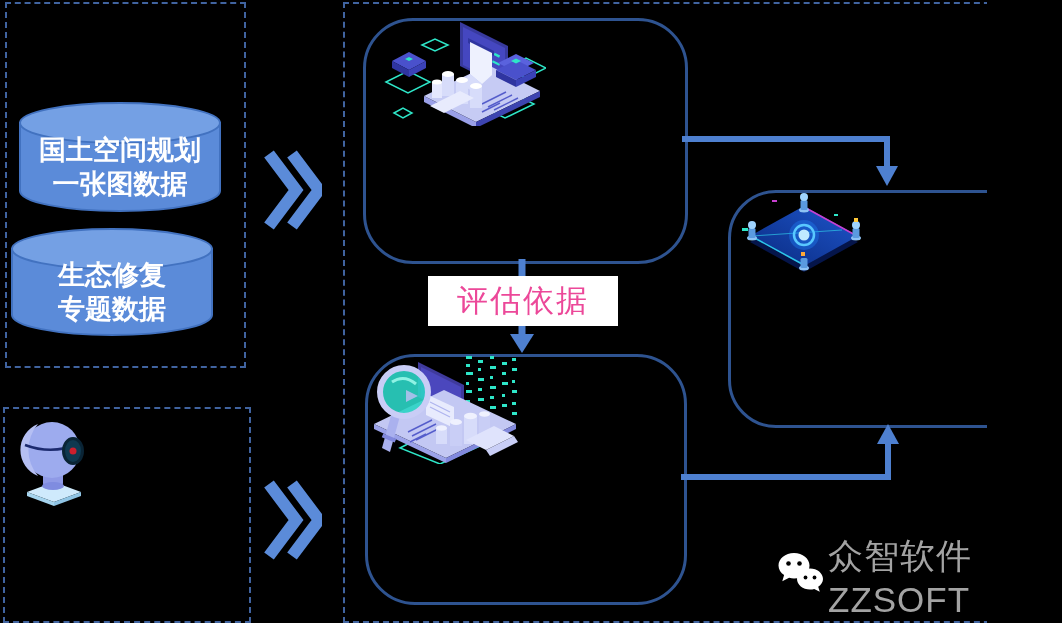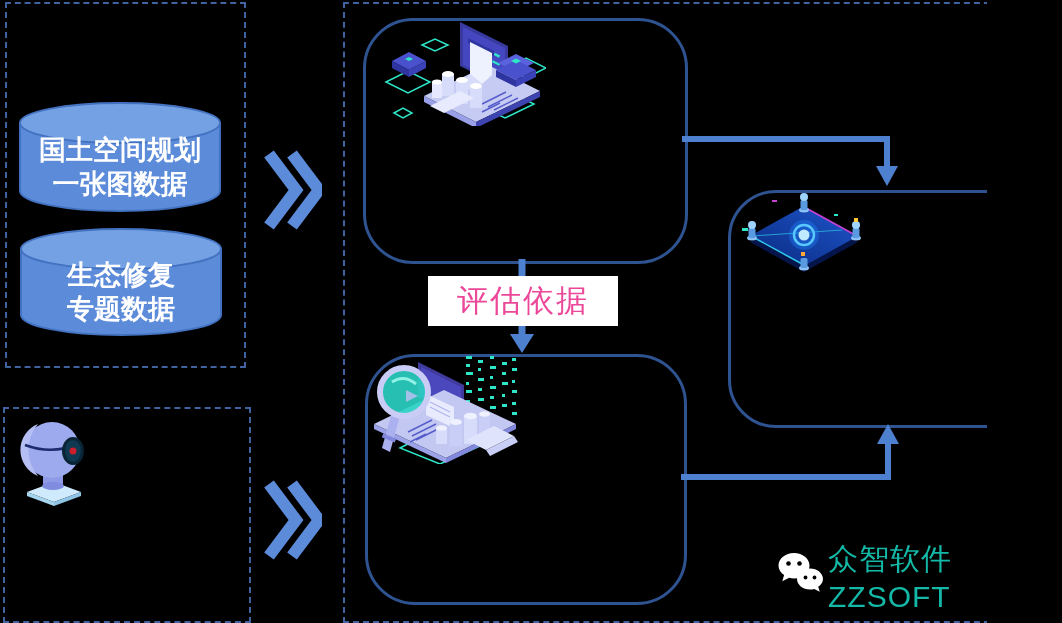--- a/index.html
+++ b/index.html
@@ -10,21 +10,21 @@
   .dashed-box{position:absolute;border:2px dashed #40639F;background:transparent;}
   .node-box{position:absolute;border:3px solid #2E5390;border-radius:50px;background:transparent;}
   .abs{position:absolute;}
   .flow-label{
     position:absolute;left:428px;top:276px;width:190px;height:50px;
     background:#FFFFFF;color:#ec4899;display:flex;align-items:center;justify-content:center;
     font-size:31px;letter-spacing:2px;z-index:6;
   }
   .footer-brand{
     position:absolute;left:828px;top:559px;height:34px;display:flex;align-items:center;
-    color:#14b8a6;font-size:30px;letter-spacing:1px;z-index:4;
+    color:#a3a3a3;font-size:35px;letter-spacing:1px;z-index:4;
   }
   svg{display:block;}
   .cyl-text{fill:#fff;font-weight:bold;font-size:27px;font-family:"Liberation Sans","DejaVu Sans",sans-serif;}
 </style>
 </head>
 <body>
 
 <div class="canvas">
 
   <div class="dashed-box" style="left:5px;top:2px;width:237px;height:362px;"></div>
@@ -33,21 +33,21 @@
 
   <div class="abs" style="left:17px;top:101px;z-index:3;">
     <svg width="206" height="114" viewBox="0 0 206 114">
       <path d="M3,22 V90 A100,20 0 0 0 203,90 V22 Z" fill="#5B8BD9" stroke="#4272C0" stroke-width="2"></path>
       <ellipse cx="103" cy="22" rx="100" ry="20" fill="#74A0E4" stroke="#4272C0" stroke-width="2"></ellipse>
       <text class="cyl-text" x="103" y="58" text-anchor="middle">国土空间规划</text>
       <text class="cyl-text" x="103" y="92" text-anchor="middle">一张图数据</text>
     </svg>
   </div>
 
-  <div class="abs" style="left:18px;top:227px;z-index:3;">
+  <div class="abs" style="left:9px;top:227px;z-index:3;">
     <svg width="206" height="114" viewBox="0 0 206 114">
       <path d="M3,22 V88 A100,20 0 0 0 203,88 V22 Z" fill="#5B8BD9" stroke="#4272C0" stroke-width="2"></path>
       <ellipse cx="103" cy="22" rx="100" ry="20" fill="#74A0E4" stroke="#4272C0" stroke-width="2"></ellipse>
       <text class="cyl-text" x="103" y="57" text-anchor="middle">生态修复</text>
       <text class="cyl-text" x="103" y="91" text-anchor="middle">专题数据</text>
     </svg>
   </div>
 
   <div class="abs" style="left:18px;top:418px;">
     <svg width="72" height="92" viewBox="0 0 72 92">

